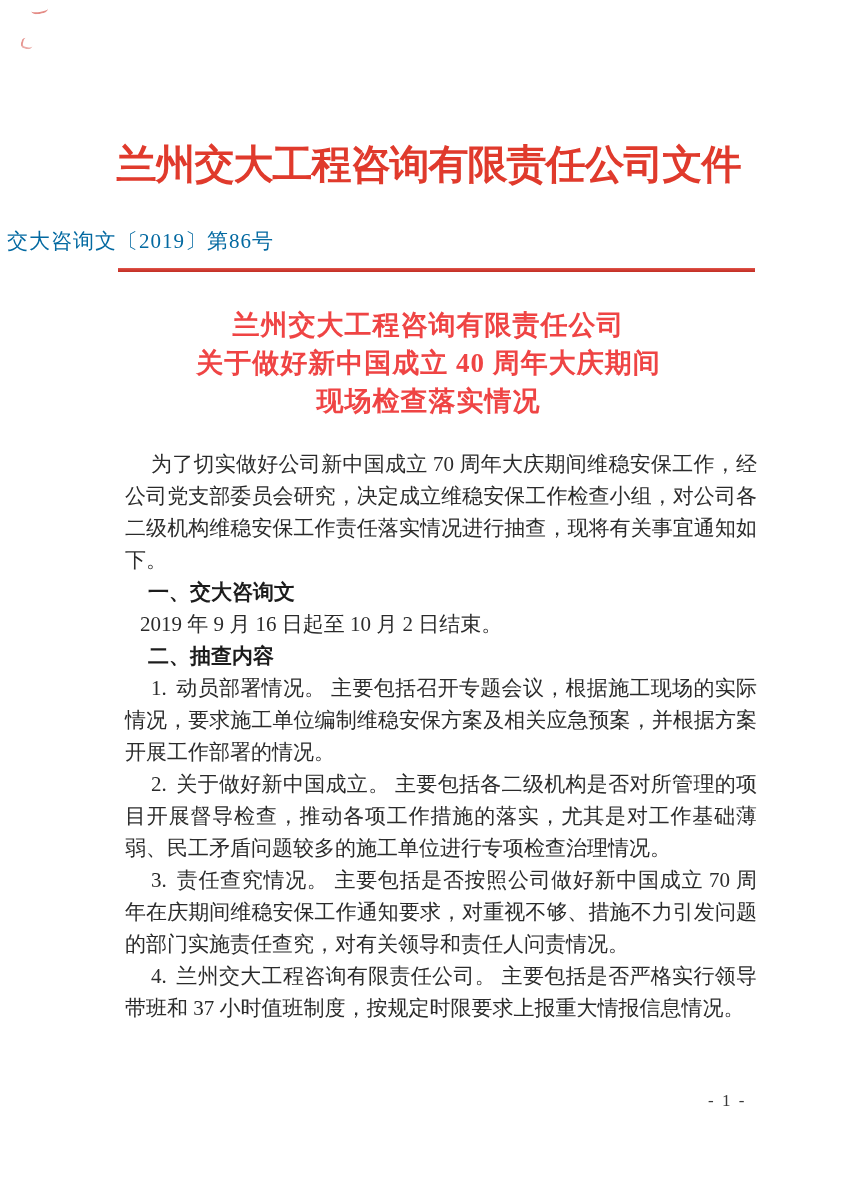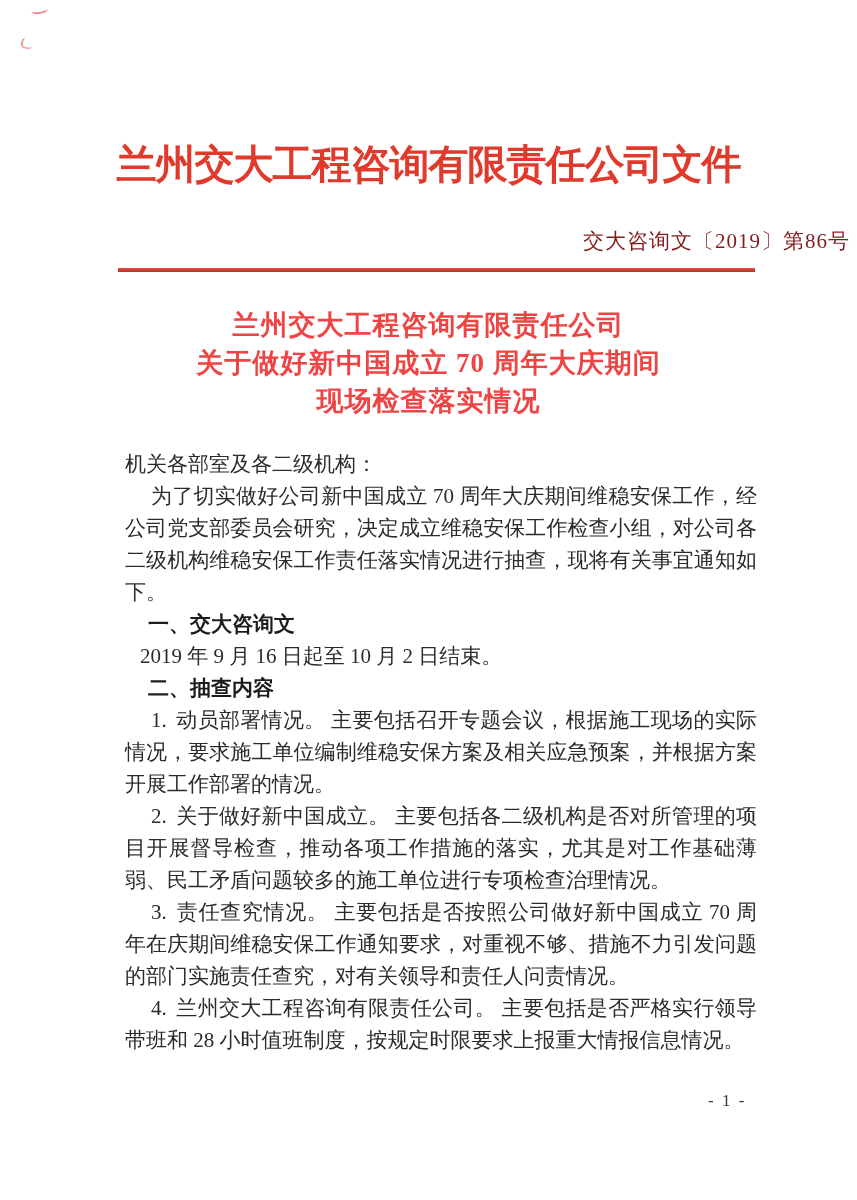--- a/index.html
+++ b/index.html
@@ -36,23 +36,23 @@
     position:absolute;top:137px;left:0;right:0;
     text-align:center;
     font-size:40px;
     font-weight:700;
     letter-spacing:-1px;
     color:var(--red);
     white-space:nowrap;
   }
   .doc-number{
     position:absolute;top:227px;left:0;right:0;
-    text-align:right;
+    text-align:left;
     font-size:21px;
-    color:#7f1d1d;
+    color:#0369a1;
     letter-spacing:1px;
   }
   .red-rule{
     position:absolute;top:268px;left:111px;
     width:637px;height:4px;
     background:linear-gradient(to bottom,#e2574e 0%,#cf3b31 45%,#c23026 100%);
   }
   .doc-title{
     position:absolute;top:306px;left:0;right:0;
     text-align:center;
@@ -100,27 +100,26 @@
   <div class="scan-mark-b"></div>
 
   <div class="letterhead">兰州交大工程咨询有限责任公司文件</div>
 
   <div class="doc-number">交大咨询文〔2019〕第86号</div>
 
   <div class="red-rule"></div>
 
   <div class="doc-title">
     <div>兰州交大工程咨询有限责任公司</div>
-    <div>关于做好新中国成立 70 周年大庆期间</div>
+    <div>关于做好新中国成立 40 周年大庆期间</div>
     <div>现场检查落实情况</div>
   </div>
 
   <div class="body-text">
 
-    <p class="salutation">机关各部室及各二级机构：</p>
 
     <p class="para-intro">为了切实做好公司新中国成立 70 周年大庆期间维稳安保工作，经公司党支部委员会研究，决定成立维稳安保工作检查小组，对公司各二级机构维稳安保工作责任落实情况进行抽查，现将有关事宜通知如下。</p>
 
     <p class="heading">一、交大咨询文</p>
 
     <p class="date-line">2019 年 9 月 16 日起至 10 月 2 日结束。</p>
 
     <p class="heading">二、抽查内容</p>
 
     <p class="item">
@@ -137,20 +136,20 @@
 
     <p class="item">
       <span class="item-num">3.</span>
       <span class="item-lead">责任查究情况。</span>
       <span class="item-text">主要包括是否按照公司做好新中国成立 70 周年在庆期间维稳安保工作通知要求，对重视不够、措施不力引发问题的部门实施责任查究，对有关领导和责任人问责情况。</span>
     </p>
 
     <p class="item">
       <span class="item-num">4.</span>
       <span class="item-lead">兰州交大工程咨询有限责任公司。</span>
-      <span class="item-text">主要包括是否严格实行领导带班和 28 小时值班制度，按规定时限要求上报重大情报信息情况。</span>
+      <span class="item-text">主要包括是否严格实行领导带班和 37 小时值班制度，按规定时限要求上报重大情报信息情况。</span>
     </p>
 
   </div>
 
   <div class="page-number">- 1 -</div>
 
 </div>
 
 </body></html>

